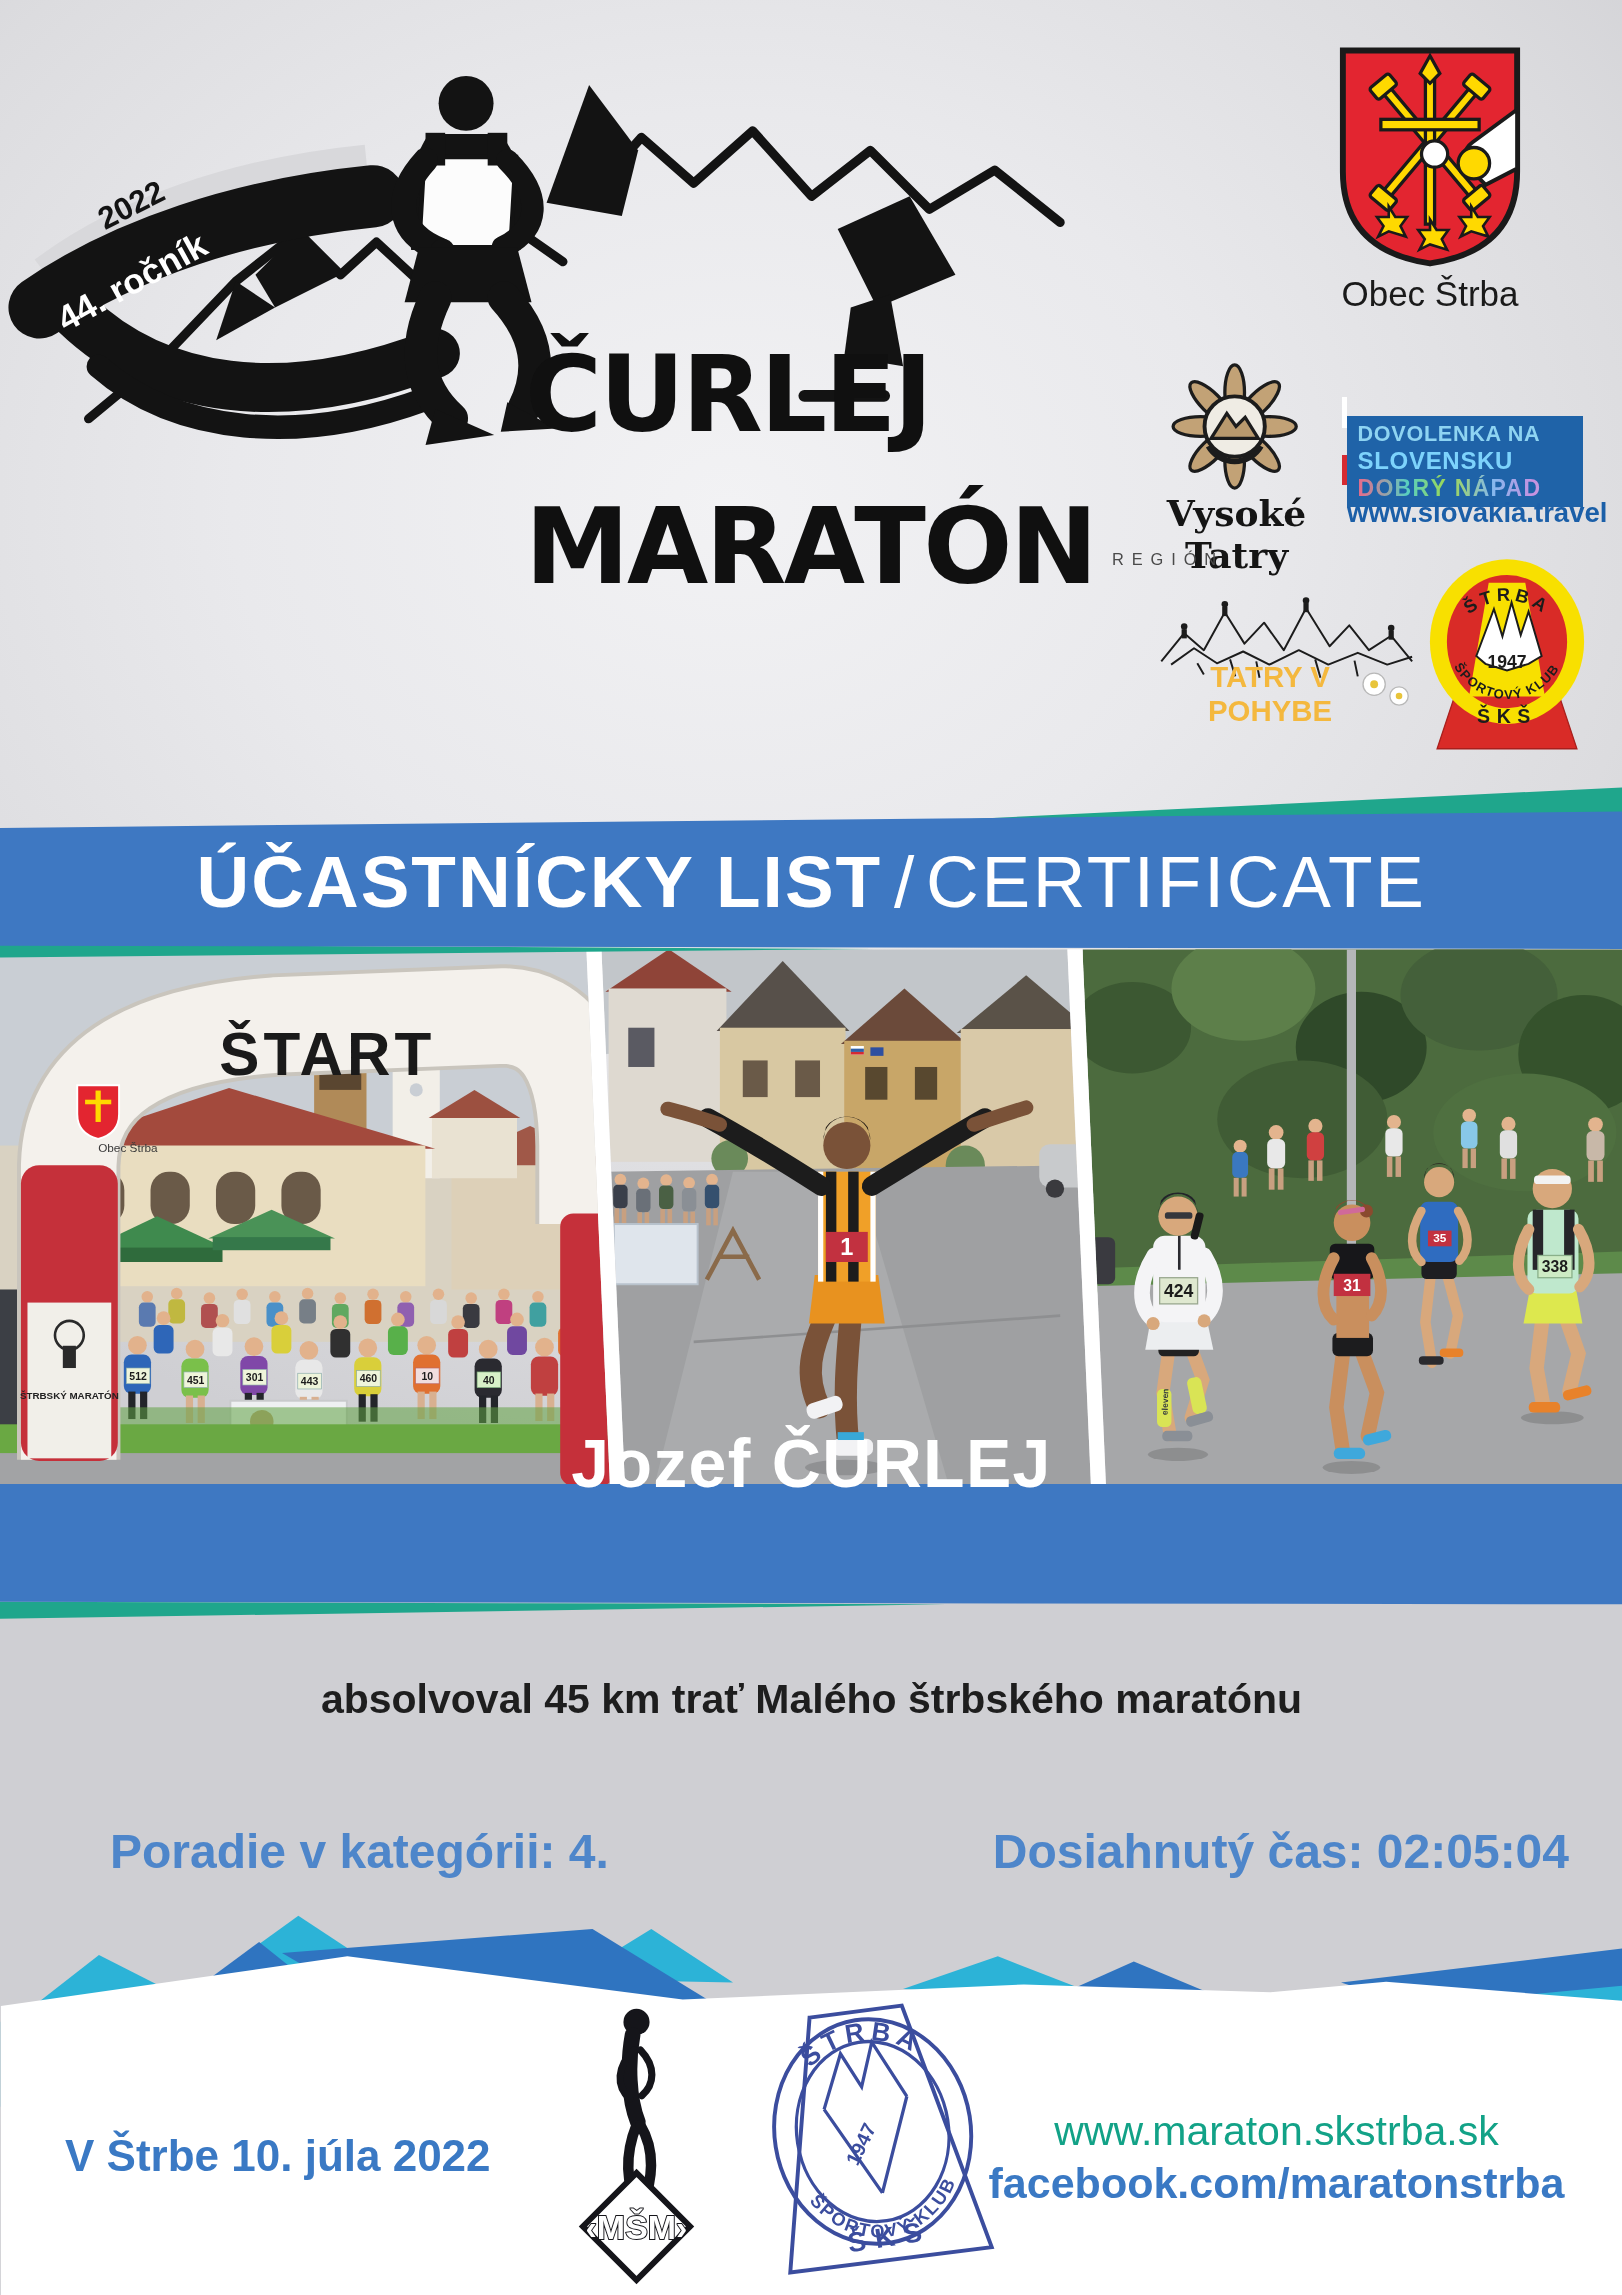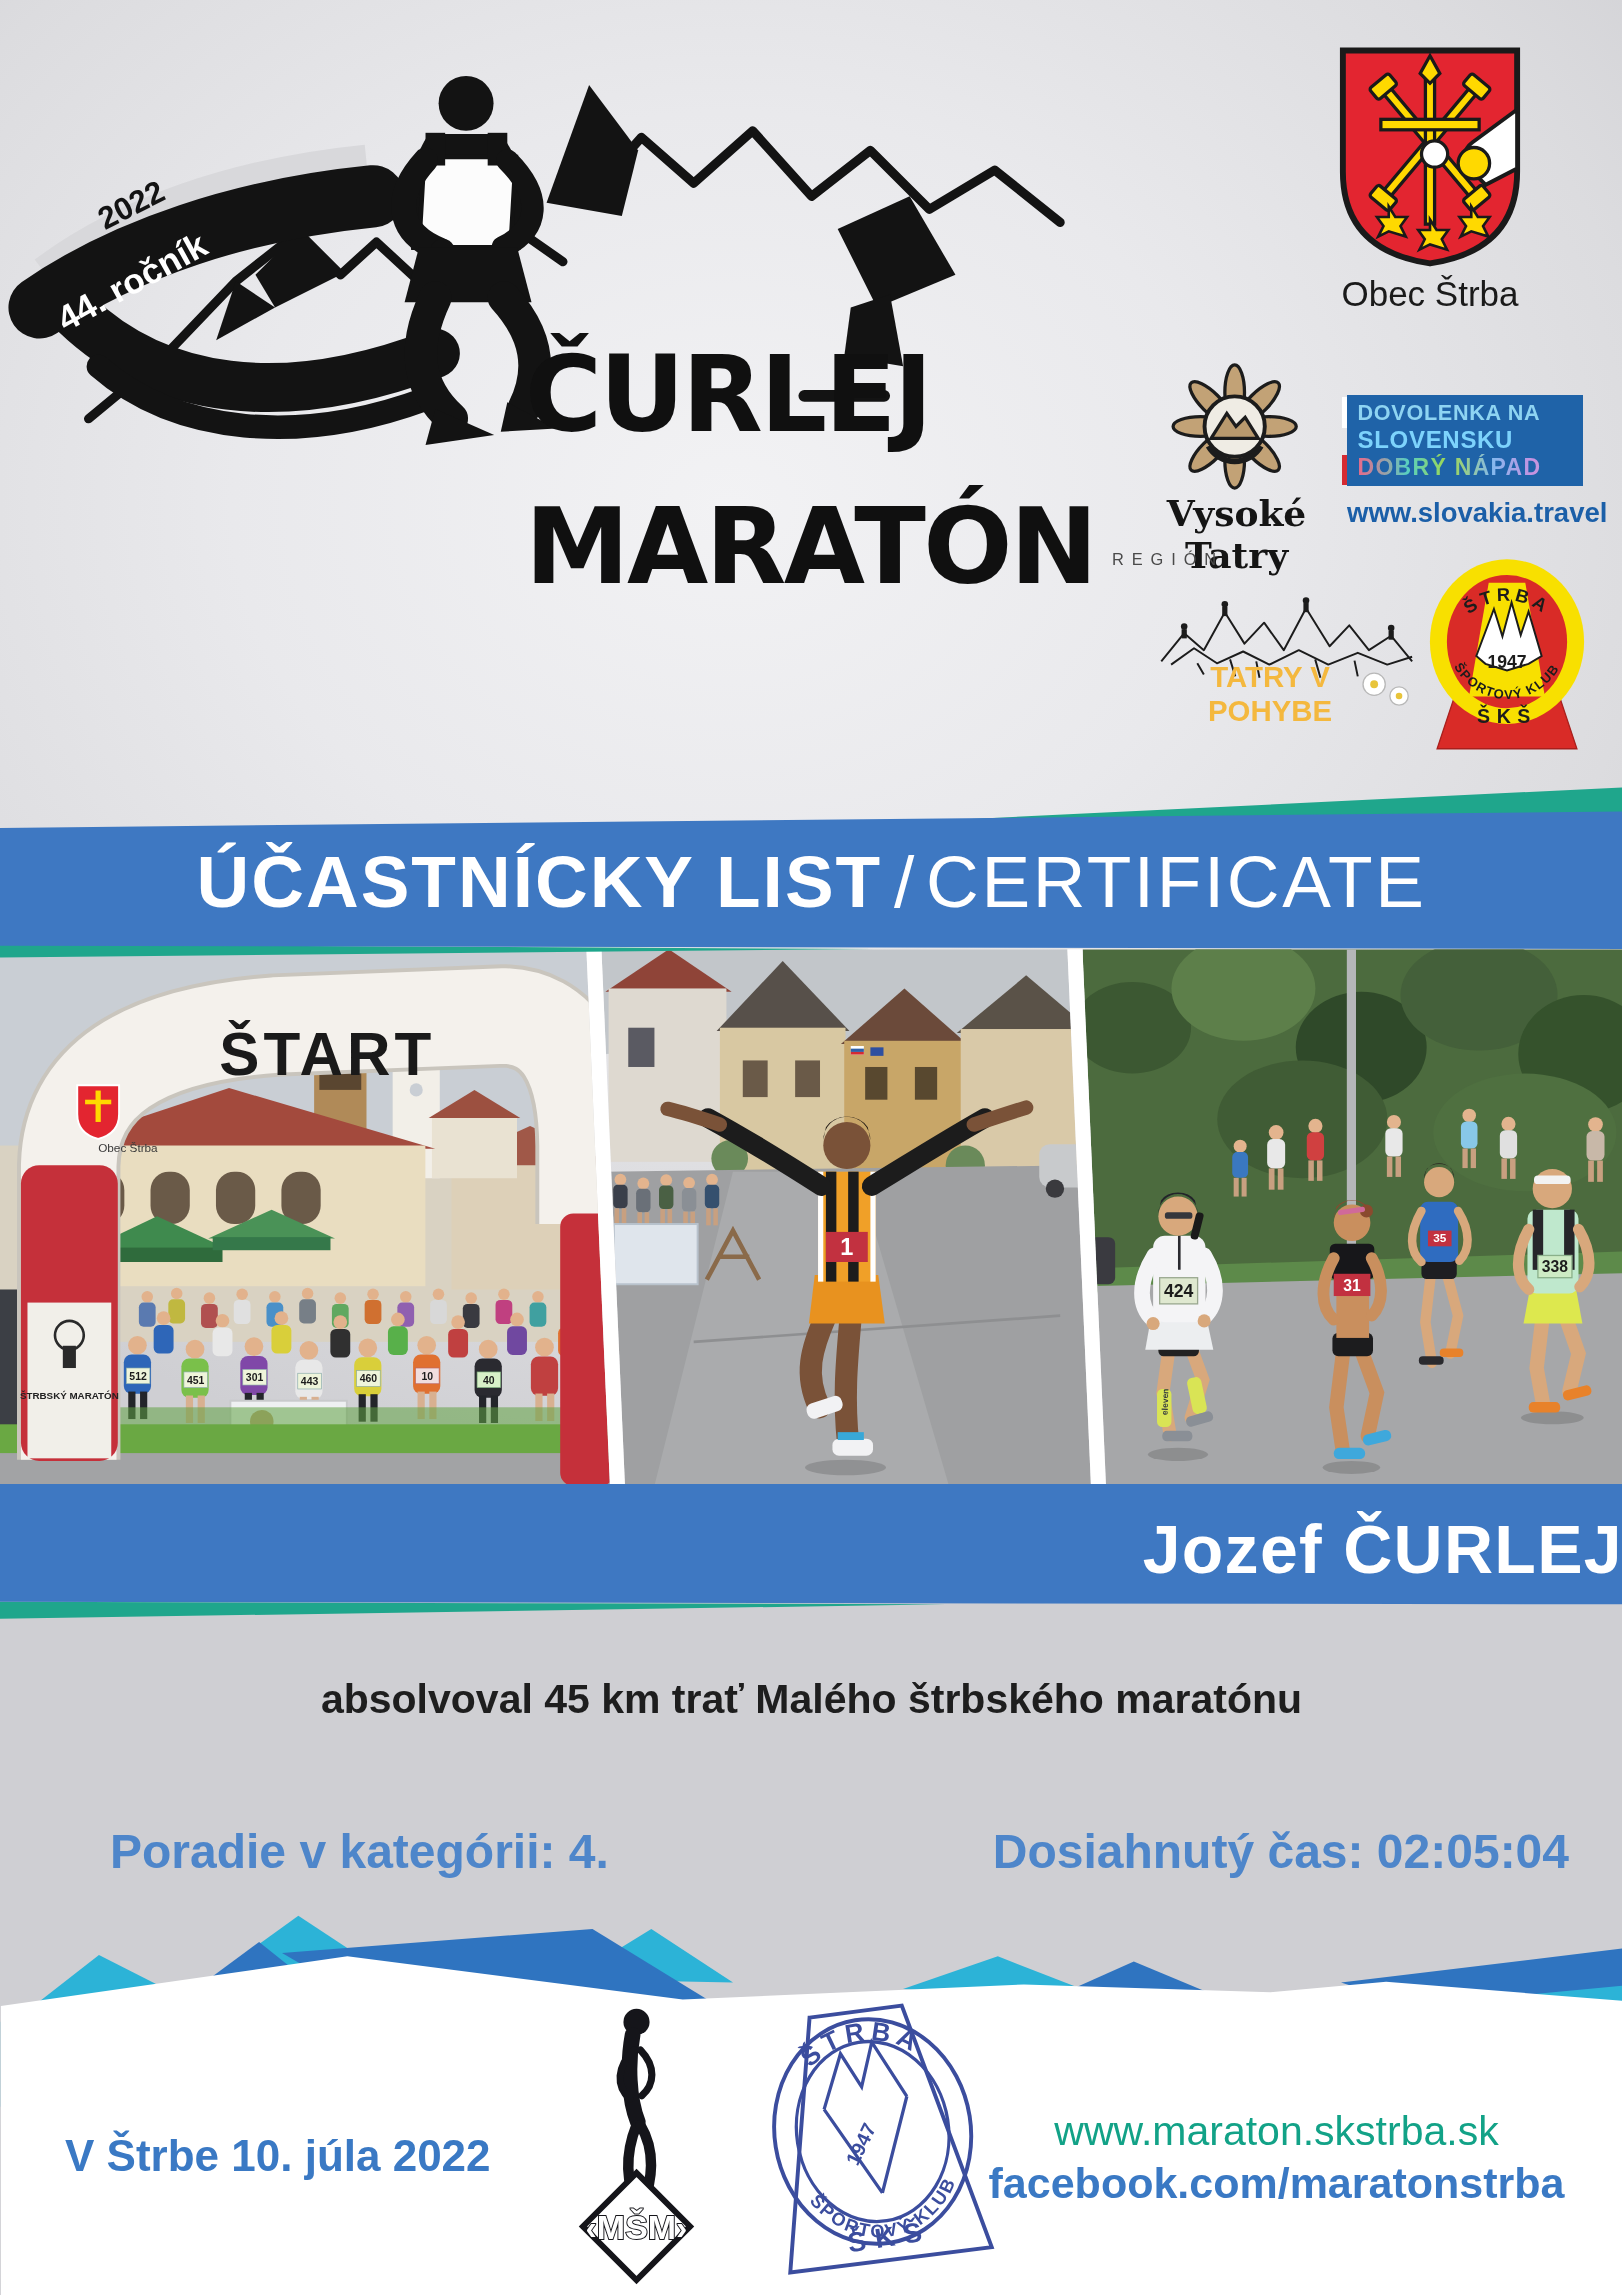--- a/index.html
+++ b/index.html
@@ -10,38 +10,38 @@
   svg{display:block;}
   
   .title-block{left:525px;top:319px;color:#101010;font-weight:800;}
   .title-line{font-size:105px;line-height:152px;letter-spacing:-2.6px;font-family:"DejaVu Sans","Liberation Sans",sans-serif;}
   
   .crest-label{left:1312px;top:274px;width:236px;text-align:center;font-size:35px;color:#1a1a1a;}
   
   .vt-name{left:1112px;top:492px;width:249px;text-align:center;font-size:36px;font-weight:700;color:#151515;font-family:"DejaVu Serif","Liberation Serif",serif;}
   .vt-region{left:1112px;top:550px;width:249px;font-size:16.4px;letter-spacing:7.9px;color:#4a4a4a;}
   
-  .dov-box{left:1347px;top:395px;width:236px;height:91px;background:#1f63a8;padding-left:10.5px;box-sizing:border-box;}
+  .dov-box{left:1347px;top:416px;width:236px;height:91px;background:#1f63a8;padding-left:10.5px;box-sizing:border-box;}
   .dov-strip-white{left:1342px;top:397px;width:5.2px;height:31px;background:#fff;}
   .dov-strip-red{left:1342px;top:455px;width:5.2px;height:30px;background:#d42a32;}
   .dov-l1{margin-top:4.6px;font-size:21.6px;font-weight:600;letter-spacing:0.7px;color:#8ed4f2;}
   .dov-l2{font-size:24px;font-weight:700;letter-spacing:0.7px;color:#7dd3fc;}
   .dov-l3{font-size:23px;font-weight:700;letter-spacing:1.3px;
           background:linear-gradient(90deg,#e86a8a 0%,#58cfc0 22%,#a0d850 40%,#86b8ee 60%,#c791e0 78%,#9fd8ce 100%);
           -webkit-background-clip:text;background-clip:text;color:transparent;}
   .dov-url{left:1347px;top:497px;width:236px;text-align:center;font-size:27.5px;font-weight:700;color:#1b5fa8;}
   
   .tvp-name{left:1152px;top:660px;width:236px;text-align:center;font-size:29.4px;font-weight:800;color:#f4b83e;letter-spacing:0px;}
   
   .banner1-text{left:0;top:840px;width:1623px;text-align:center;color:#ffffff;font-size:73px;white-space:nowrap;}
   .b1-sk{font-weight:800;letter-spacing:2px;}
   .b1-sep{font-weight:300;padding:0 11.8px;}
   .b1-en{font-weight:300;letter-spacing:2.6px;}
   
-  .name-text{left:0;top:1510px;width:1623px;text-align:right;color:#ffffff;font-size:68px;font-weight:700;letter-spacing:1.3px;}
+  .name-text{left:0;top:1424px;width:1623px;text-align:center;color:#ffffff;font-size:68px;font-weight:700;letter-spacing:1.3px;}
   
   .desc{left:0;top:1673px;width:1623px;text-align:center;font-size:41px;font-weight:600;color:#1e1e1e;line-height:52px;}
   
   .result-rank{left:110px;top:1824px;font-size:48px;font-weight:600;color:#4e86ca;}
   .result-time{right:54px;top:1824px;font-size:48px;font-weight:600;color:#4e86ca;}
   
   .f-date{left:65px;top:2131px;font-size:44px;font-weight:700;color:#3a79c4;}
   .f-urls{left:936px;top:2108px;width:681px;text-align:center;}
   .f-web{font-size:41px;font-weight:400;color:#12a287;}
   .f-fb{font-size:43px;font-weight:700;color:#3a79c4;margin-top:4px;}

